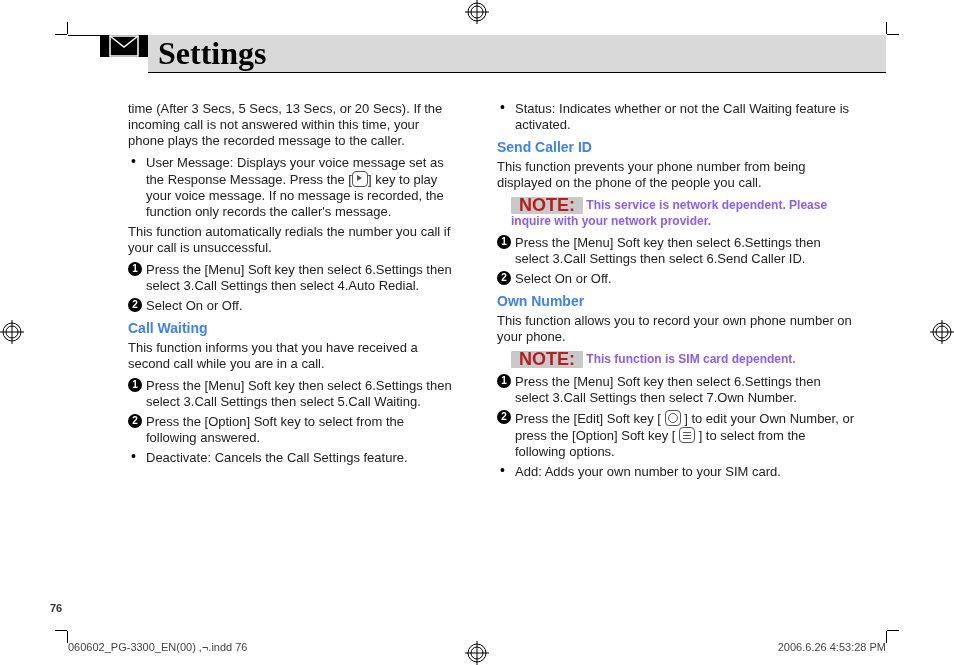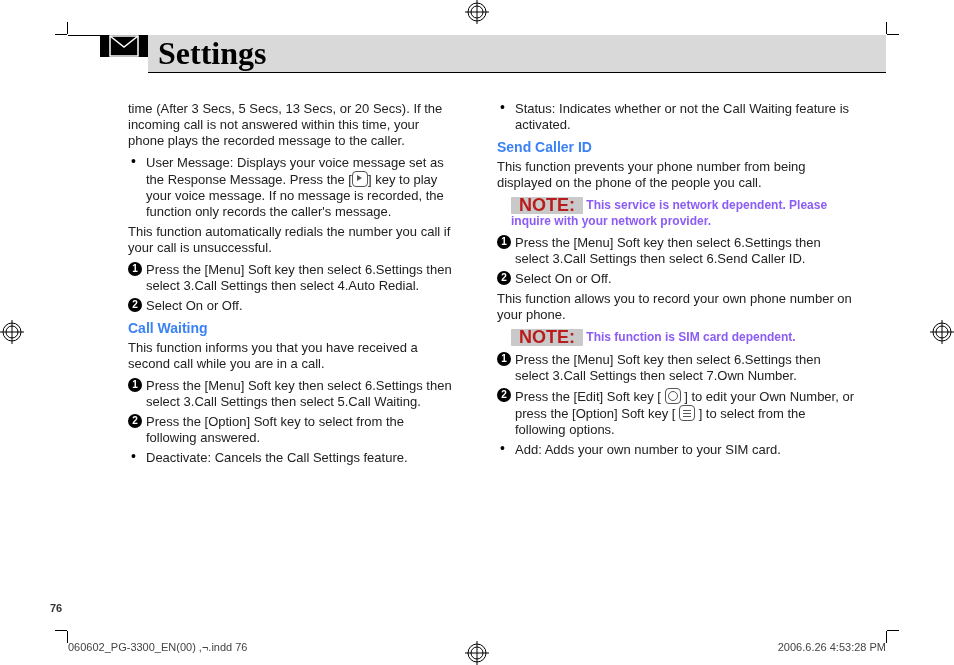--- a/index.html
+++ b/index.html
@@ -311,20 +311,21 @@
 
         <div class="h3">Send Caller ID</div>
         <p class="body">This function prevents your phone number from being displayed on the phone of the people you call.</p>
         <div class="note-line">
           <span class="notebox">NOTE:</span>
           <span class="note-text">This service is network dependent. Please inquire with your network provider.</span>
         </div>
         <div class="numitem"><span class="numcircle">1</span><span>Press the [Menu] Soft key then select 6.Settings then select 3.Call Settings then select 6.Send Caller ID.</span></div>
         <div class="numitem"><span class="numcircle">2</span><span>Select On or Off.</span></div>
 
+        <div class="h3">Own Number</div>
         <p class="body">This function allows you to record your own phone number on your phone.</p>
         <div class="note-line">
           <span class="notebox">NOTE:</span>
           <span class="note-text">This function is SIM card dependent.</span>
         </div>
         <div class="numitem"><span class="numcircle">1</span><span>Press the [Menu] Soft key then select 6.Settings then select 3.Call Settings then select 7.Own Number.</span></div>
         <div class="numitem">
           <span class="numcircle">2</span>
           <span>Press the [Edit] Soft key [ </span><span class="inline-icon dpad"></span><span> ] to edit your Own Number, or press the [Option] Soft key [ </span><span class="inline-icon menu"></span><span> ] to select from the following options.</span>
         </div>

